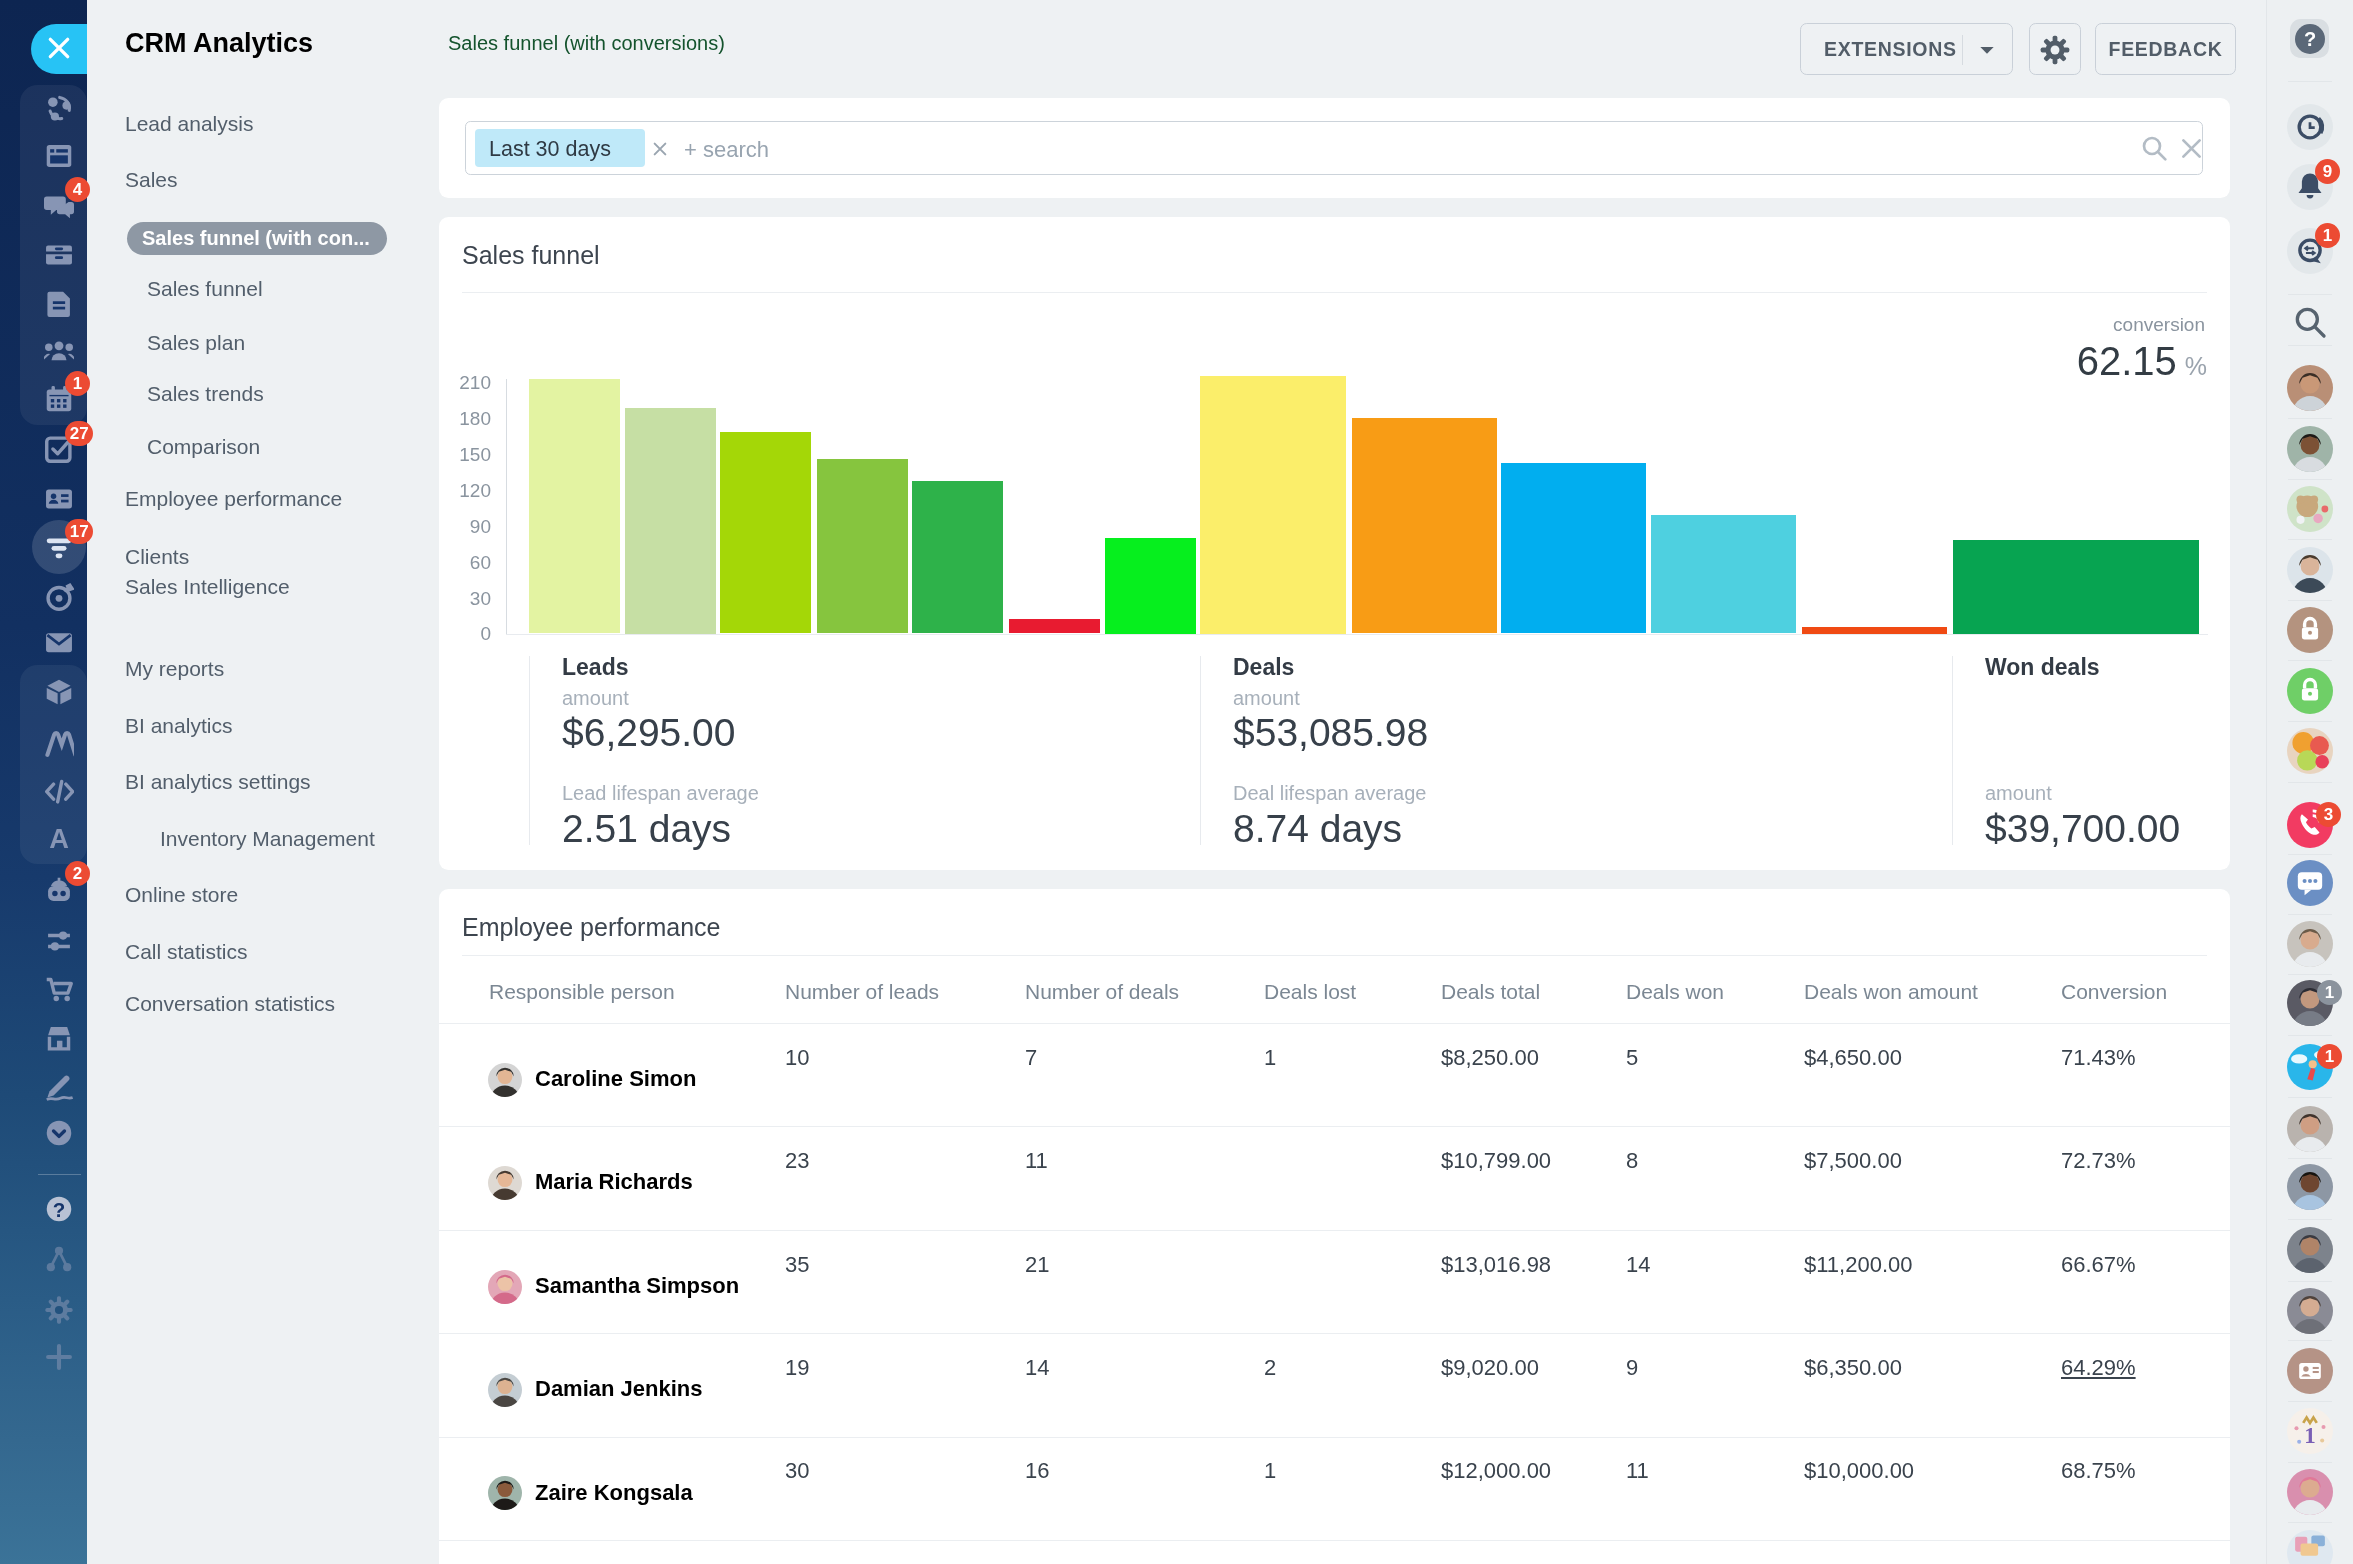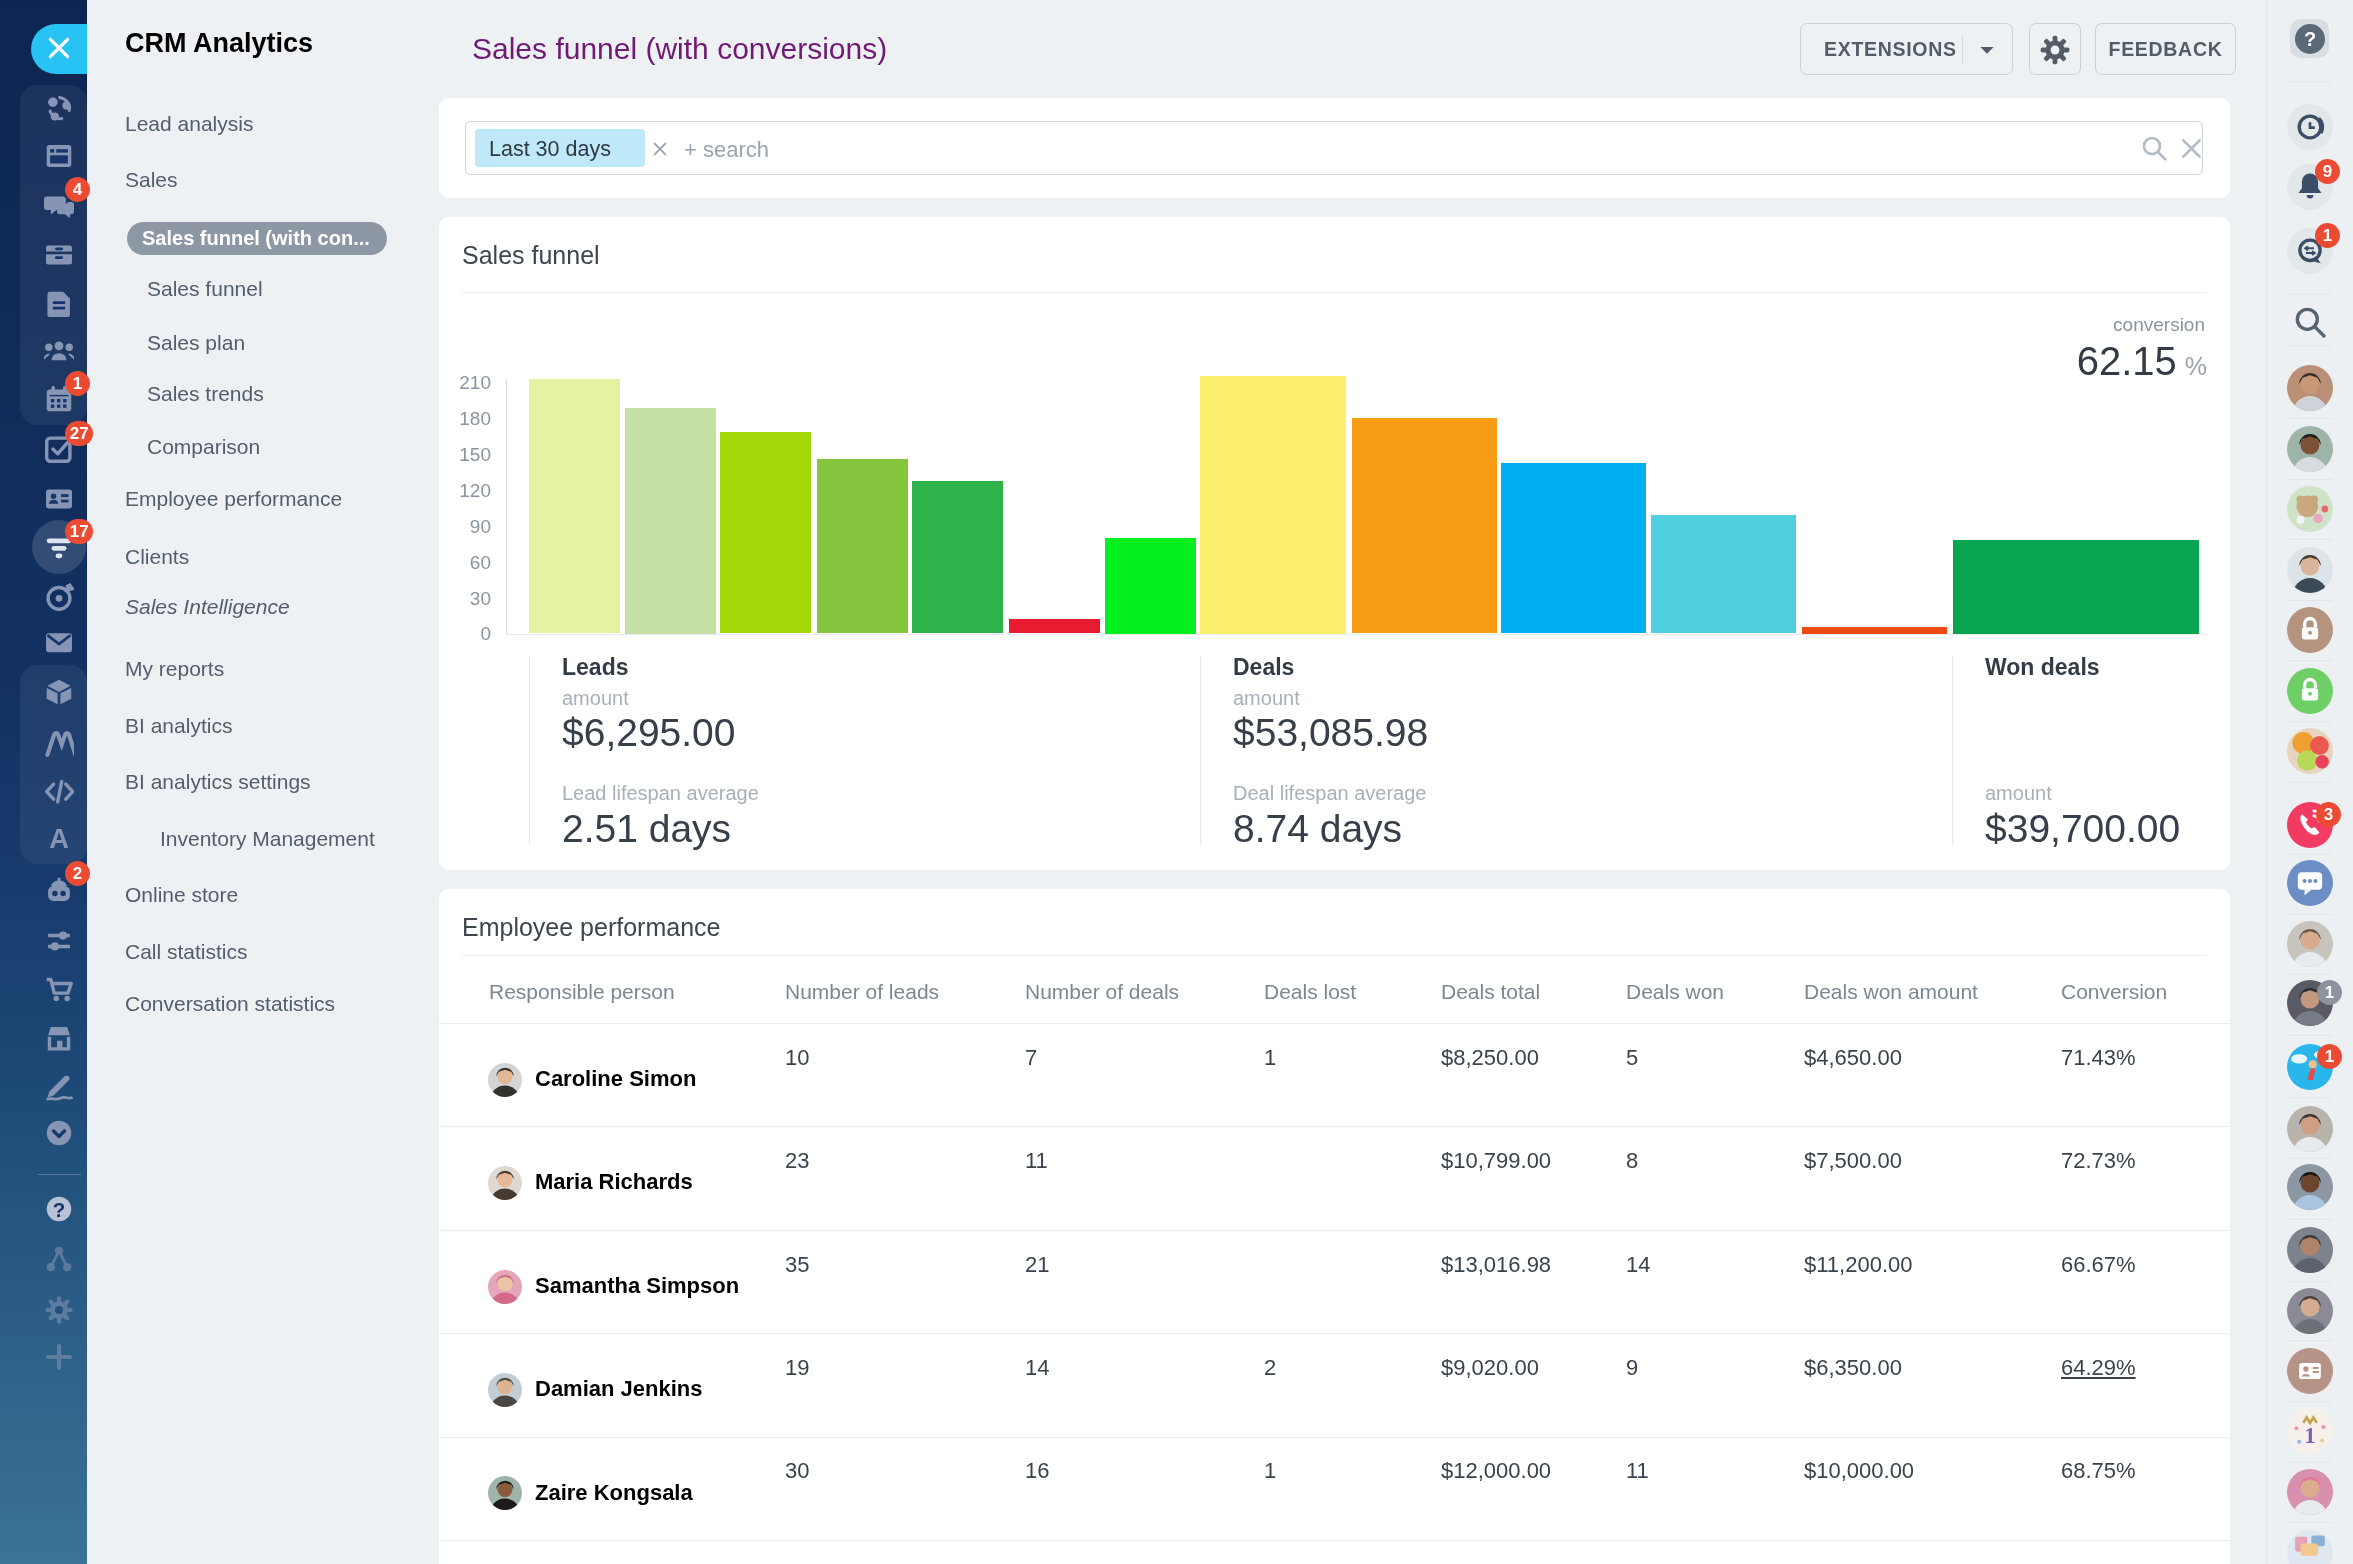--- a/index.html
+++ b/index.html
@@ -187,32 +187,32 @@
 <div class="a" style="left:38px;top:1174px;width:43px;height:1.3px;background:rgba(255,255,255,0.25)"></div>
 <div class="a" style="left:125px;top:28px;font-size:27px;font-weight:bold;color:#000000;">CRM Analytics</div>
 <div class="mi" style="top:112px;">Lead analysis</div>
 <div class="mi" style="top:168px;">Sales</div>
 <div class="ms" style="top:277px;">Sales funnel</div>
 <div class="ms" style="top:331px;">Sales plan</div>
 <div class="ms" style="top:382px;">Sales trends</div>
 <div class="ms" style="top:435px;">Comparison</div>
 <div class="mi" style="top:487px;">Employee performance</div>
 <div class="mi" style="top:545px;">Clients</div>
-<div class="mi" style="top:595px;font-style:italic;">Sales Intelligence</div>
+<div class="mi" style="top:575px;">Sales Intelligence</div>
 <div class="mi" style="top:657px;">My reports</div>
 <div class="mi" style="top:714px;">BI analytics</div>
 <div class="mi" style="top:770px;">BI analytics settings</div>
 <div class="mi" style="top:827px;margin-left:35px;">Inventory Management</div>
 <div class="mi" style="top:883px;">Online store</div>
 <div class="mi" style="top:940px;">Call statistics</div>
 <div class="mi" style="top:992px;">Conversation statistics</div>
 <div class="a" style="left:127px;top:222px;width:260px;height:33px;background:#8e98a4;border-radius:17px;">
 <div style="position:absolute;left:15px;top:5.4px;font-size:20px;font-weight:bold;color:#fff;">Sales funnel (with con...</div>
     </div>
-<div class="a" style="left:472px;top:32px;font-size:30px;color:#701a75;">Sales funnel (with conversions)</div>
+<div class="a" style="left:448px;top:32px;font-size:20px;color:#14532d;">Sales funnel (with conversions)</div>
 <div style="position:absolute;border:1.3px solid #c9d0d8;border-radius:6.7px;background:transparent;color:#525d68;font-size:19.5px;font-weight:bold;letter-spacing:0.7px;text-align:center;left:1800px;top:23px;width:213px;height:52px;line-height:50px;">
       <span style="position:absolute;left:23px;top:0">EXTENSIONS</span>
       <span style="position:absolute;left:161px;top:10.8px;height:30px;width:1.3px;background:#d6dbe0"></span>
       <svg style="position:absolute;right:17px;top:21px" width="16" height="10.8" viewBox="0 0 24 16">
         <path d="M2 3 l10 10 l10 -10z" fill="#525d68"></path>
       </svg>
     </div>
 <div style="position:absolute;border:1.3px solid #c9d0d8;border-radius:6.7px;background:transparent;color:#525d68;font-size:19.5px;font-weight:bold;letter-spacing:0.7px;text-align:center;left:2029px;top:23px;width:52px;height:52px;">
       <svg style="margin:10.8px auto 0" width="30" height="30" viewBox="0 0 44 44">
         <g fill="#525d68">

